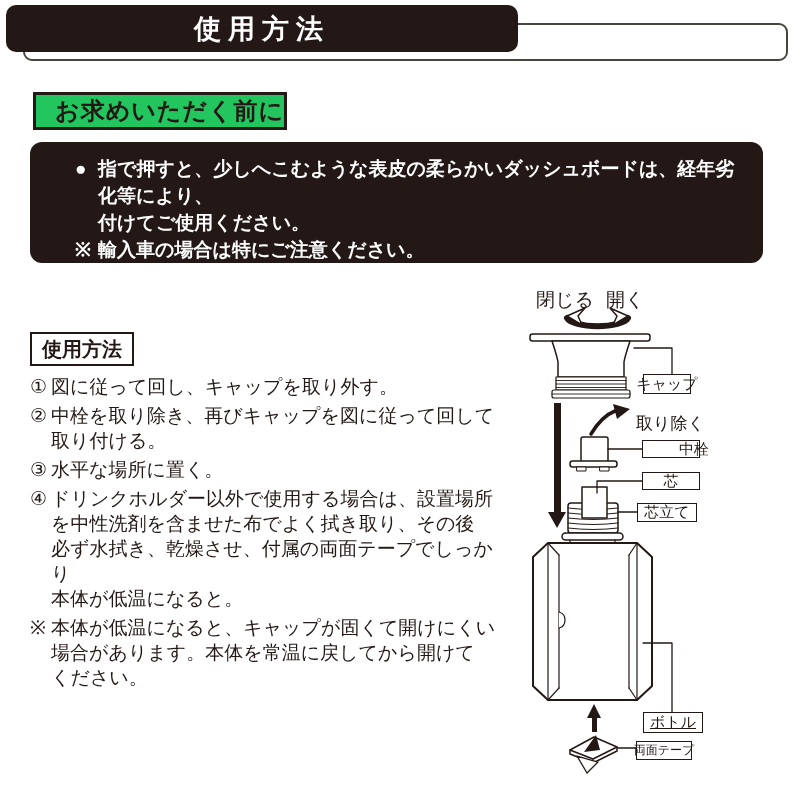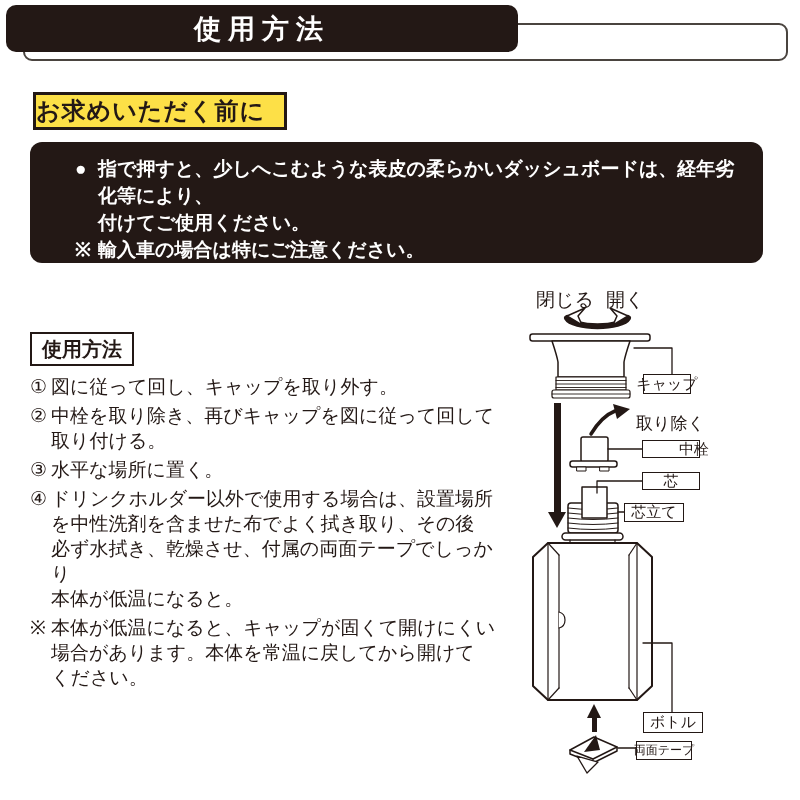--- a/index.html
+++ b/index.html
@@ -19,22 +19,22 @@
   .header-bar {
     left:6px; top:5px; width:512px; height:47px;
     background:#231815; border-radius:10px;
     display:flex; align-items:center; justify-content:center;
     color:#ffffff; font-size:27px; font-weight:bold; letter-spacing:7px;
   }
 
   
   .bp-heading {
     left:33px; top:92px; width:254px; height:38px;
-    border:3px solid #231815; box-sizing:border-box; background:#fde047;
-    display:flex; align-items:center; justify-content:flex-start;
+    border:3px solid #231815; box-sizing:border-box; background:#22c55e;
+    display:flex; align-items:center; justify-content:flex-end;
     font-size:24px; font-weight:bold; letter-spacing:1px;
   }
   .warning-box {
     left:30px; top:142px; width:733px; height:121px;
     background:#231815; border-radius:12px; box-sizing:border-box;
     color:#ffffff; font-weight:bold; font-size:19px; line-height:27px;
     padding:13px 10px 0 45px;
   }
   .wline { display:flex; }
   .wmark { width:23px; flex:none; }
@@ -237,23 +237,23 @@
 
   <div class="dbox" style="left:643px; top:374px; width:48px; height:20px;">
     <span>キャップ</span>
   </div>
   <div class="dbox" style="left:642px; top:440px; width:58px; height:18px;padding-left:46px;">
     <span>中栓</span>
   </div>
   <div class="dbox" style="left:642px; top:472px; width:58px; height:18px;">
     <span>芯</span>
   </div>
-  <div class="dbox" style="left:624px; top:503px; width:60px; height:19px;">
+  <div class="dbox" style="left:637px; top:503px; width:60px; height:19px;">
     <span>芯立て</span>
   </div>
-  <div class="dbox" style="left:643px; top:712px; width:60px; height:21px;">
+  <div class="dbox" style="left:643px; top:712px; width:60px; height:21px;text-decoration:underline;">
     <span>ボトル</span>
   </div>
   <div class="dbox small" style="left:636px; top:741px; width:56px; height:19px;">
     <span>両面テープ</span>
   </div>
 
 </div>
 
 </body></html>

